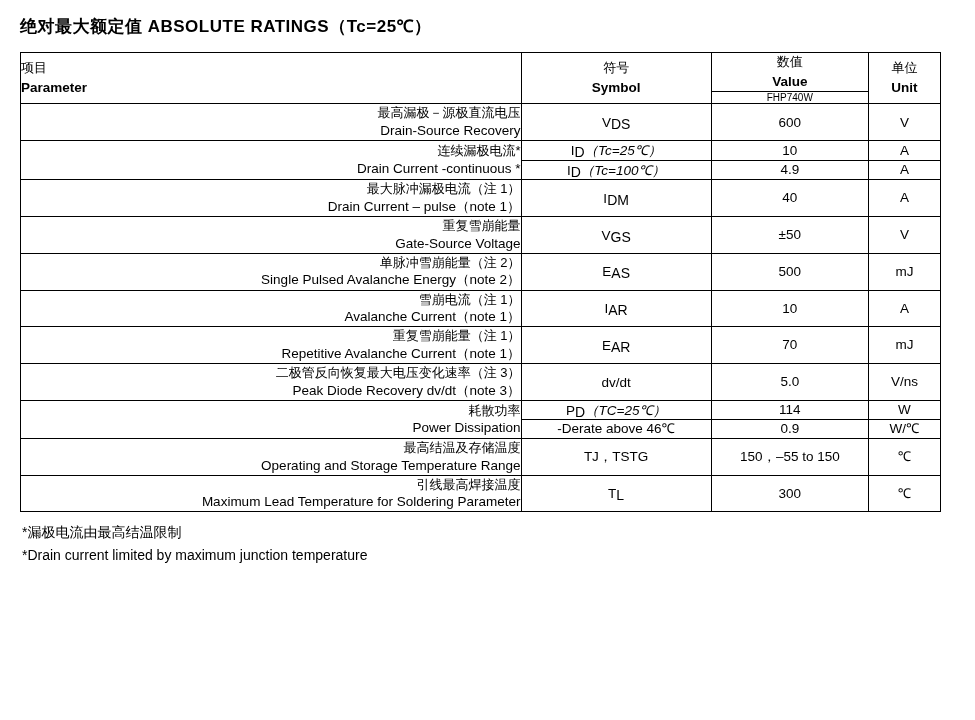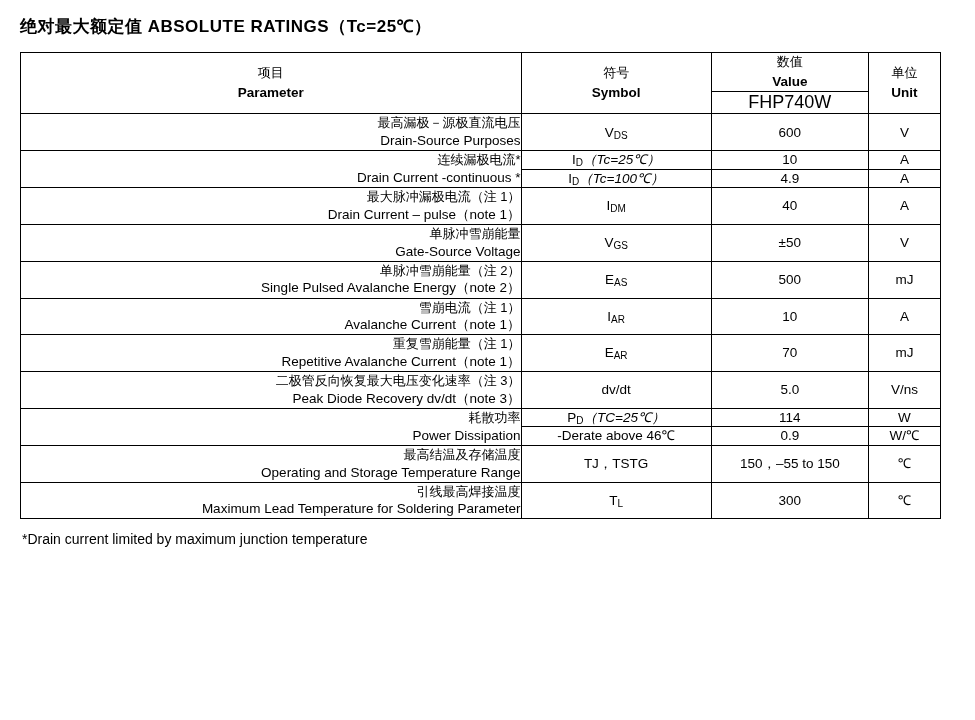--- a/index.html
+++ b/index.html
@@ -66,37 +66,37 @@
   }
   .hdr-cell {
     text-align: center;
     padding: 6px 2px;
     line-height: 1.45;
     font-size: 13.5px;
   }
   .hdr-cell .line-cn { font-weight: normal; }
   .hdr-cell .line-en { font-weight: bold; }
   .hdr-param {
-    text-align: center;
+    text-align: left;
     padding: 6px 0 6px 8px;
     line-height: 1.45;
     font-size: 13.5px;
   }
   .hdr-param .line-cn { font-weight: normal; }
   .hdr-param .line-en { font-weight: bold; }
   .val-head {
     text-align: center;
-    font-size: 18px;
+    font-size: 10px;
     padding: 5px 2px;
   }
   .sym {
     font-size: 13.5px;
   }
   .smallcapsub {
-    font-size: 10px;
+    font-size: 14px;
     position: relative;
     top: 2px;
   }
   .footnotes {
     margin: 9px 0 0 4px;
   }
   .footnote {
     font-size: 14px;
     line-height: 1.6;
   }
@@ -136,21 +136,21 @@
           <span class="line-en">Unit</span>
         </td>
       </tr>
       <tr>
         <td class="val-head">FHP740W</td>
       </tr>
 
       <tr>
         <td class="cell-param">
           <span class="line-cn">最高漏极－源极直流电压</span>
-          <span class="line-en">Drain-Source Purposes</span>
+          <span class="line-en">Drain-Source Recovery</span>
         </td>
         <td class="cell-center">
           <span class="sym">V</span><span class="smallcapsub">DS</span>
         </td>
         <td class="cell-center">600</td>
         <td class="cell-center">V</td>
       </tr>
 
       <tr>
         <td rowspan="2" class="cell-param">
@@ -178,21 +178,21 @@
         </td>
         <td class="cell-center">
           <span class="sym">I</span><span class="smallcapsub">DM</span>
         </td>
         <td class="cell-center">40</td>
         <td class="cell-center">A</td>
       </tr>
 
       <tr>
         <td class="cell-param">
-          <span class="line-cn">单脉冲雪崩能量</span>
+          <span class="line-cn">重复雪崩能量</span>
           <span class="line-en">Gate-Source Voltage</span>
         </td>
         <td class="cell-center">
           <span class="sym">V</span><span class="smallcapsub">GS</span>
         </td>
         <td class="cell-center">±50</td>
         <td class="cell-center">V</td>
       </tr>
 
       <tr>
@@ -282,16 +282,17 @@
         <td class="cell-center">
           <span class="sym">T</span><span class="smallcapsub">L</span>
         </td>
         <td class="cell-center">300</td>
         <td class="cell-center">℃</td>
       </tr>
     </tbody>
   </table>
 
   <div class="footnotes">
+    <div class="footnote">*漏极电流由最高结温限制</div>
     <div class="footnote">*Drain current limited by maximum junction temperature</div>
   </div>
 
 </div>
 
 </body></html>

